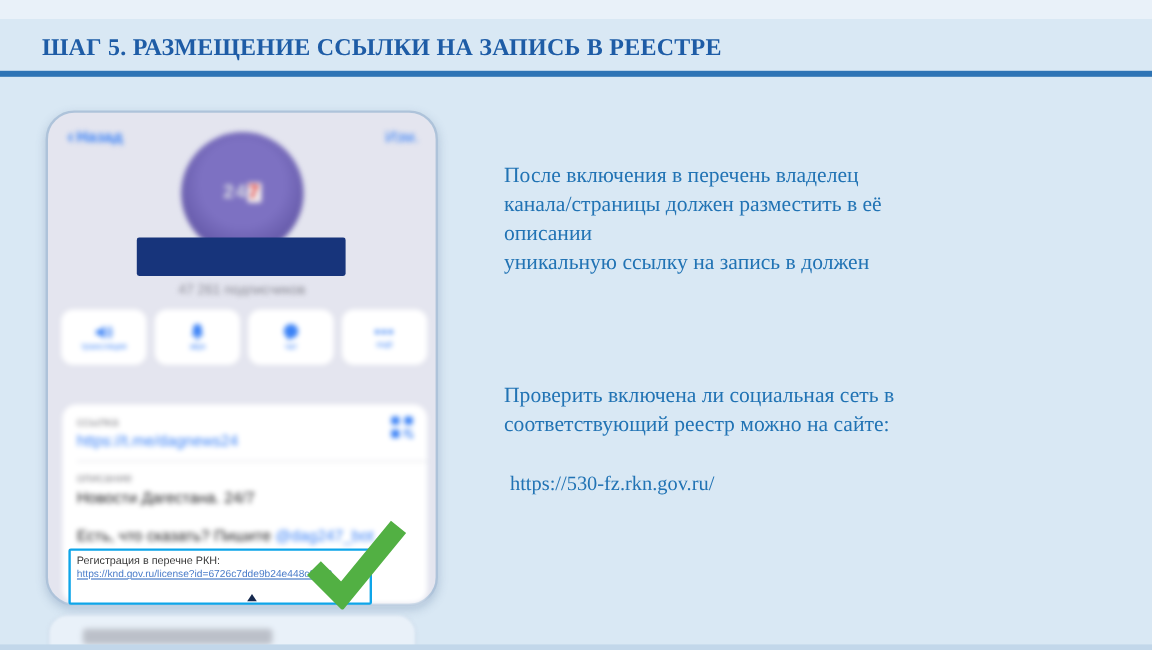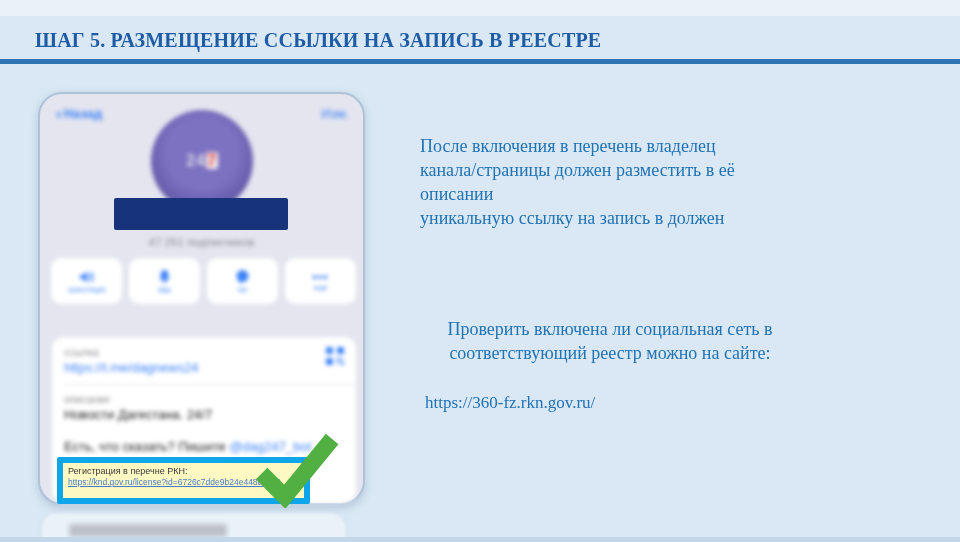--- a/index.html
+++ b/index.html
@@ -29,34 +29,34 @@
   .info-card{position:absolute;left:12px;top:243px;width:304px;height:166px;background:#fff;border-radius:12px;box-sizing:border-box;padding:9px 12px;}
   .tiny-label{color:#8e8e93;font-size:10.5px;margin-bottom:2px;}
   .link-value{color:#3b82f6;font-size:13px;}
   .qr-icon{position:absolute;right:11px;top:9px;}
   .card-divider{height:1px;background:#e4e4ea;margin:9px -12px 8px 0;}
   .desc-text{color:#1c1c1e;font-size:13px;}
   .prompt-line{color:#1c1c1e;font-size:13px;margin-top:17px;white-space:nowrap;}
   .mention{color:#3b82f6;}
 
   
-  .reg-box{position:absolute;left:17px;top:363px;width:253px;height:47px;background:#fef9c3;border:6px solid #0ea5e9;box-sizing:border-box;border-radius:2px;padding:3px 5px;overflow:hidden;z-index:5;}
+  .reg-box{position:absolute;left:17px;top:363px;width:253px;height:47px;background:#ffffff;border:2px solid #0ea5e9;box-sizing:border-box;border-radius:2px;padding:3px 5px;overflow:hidden;z-index:5;}
   .reg-title{font-size:9px;color:#3a3a3a;line-height:1.25;}
   .reg-link{font-size:8.5px;color:#4a7cc9;text-decoration:underline;line-height:1.3;white-space:nowrap;overflow:hidden;}
   .cursor-tri{position:absolute;left:147px;top:36px;width:0;height:0;border-left:4px solid transparent;border-right:4px solid transparent;border-bottom:6px solid #16294e;}
   .check-mark{position:absolute;left:213px;top:338px;z-index:6;}
 
   
   .below-card{position:absolute;left:40px;top:512px;width:305px;height:44px;background:#e9f1f9;border:1px solid #c9d8e8;border-radius:16px;filter:blur(1.5px);}
   .below-text-bar{position:absolute;left:28px;top:11px;width:158px;height:13px;background:#b4b8c1;border-radius:3px;filter:blur(2px);opacity:.85;}
 
   
   .body-text{position:absolute;font-family:"Liberation Serif",serif;color:#2173b4;font-size:18px;line-height:24px;}
   .p1{left:420px;top:134px;width:380px;}
-  .p2{left:420px;top:317px;width:380px;text-align:center;}
+  .p2{left:420px;top:317px;width:380px;}
   .site-link{left:425px;top:391px;width:380px;font-size:17px;}
   .bold{font-weight:400;}
 </style>
 </head>
 <body>
 
 <div class="slide">
 
   <div class="slide-title">ШАГ 5. РАЗМЕЩЕНИЕ ССЫЛКИ НА ЗАПИСЬ В РЕЕСТРЕ</div>
   <div class="header-rule"></div>
@@ -152,16 +152,16 @@
     <div>После включения в перечень владелец</div>
     <div>канала/страницы должен разместить в её описании</div>
     <div><span class="bold">уникальную ссылку</span><span> на запись в должен</span></div>
   </div>
 
   <div class="body-text p2">
     <div>Проверить включена ли социальная сеть в</div>
     <div>соответствующий реестр можно на сайте:</div>
   </div>
 
-  <div class="body-text site-link">https://360-fz.rkn.gov.ru/</div>
+  <div class="body-text site-link">https://530-fz.rkn.gov.ru/</div>
 
   <div class="bottom-strip"></div>
 </div>
 
 </body></html>

